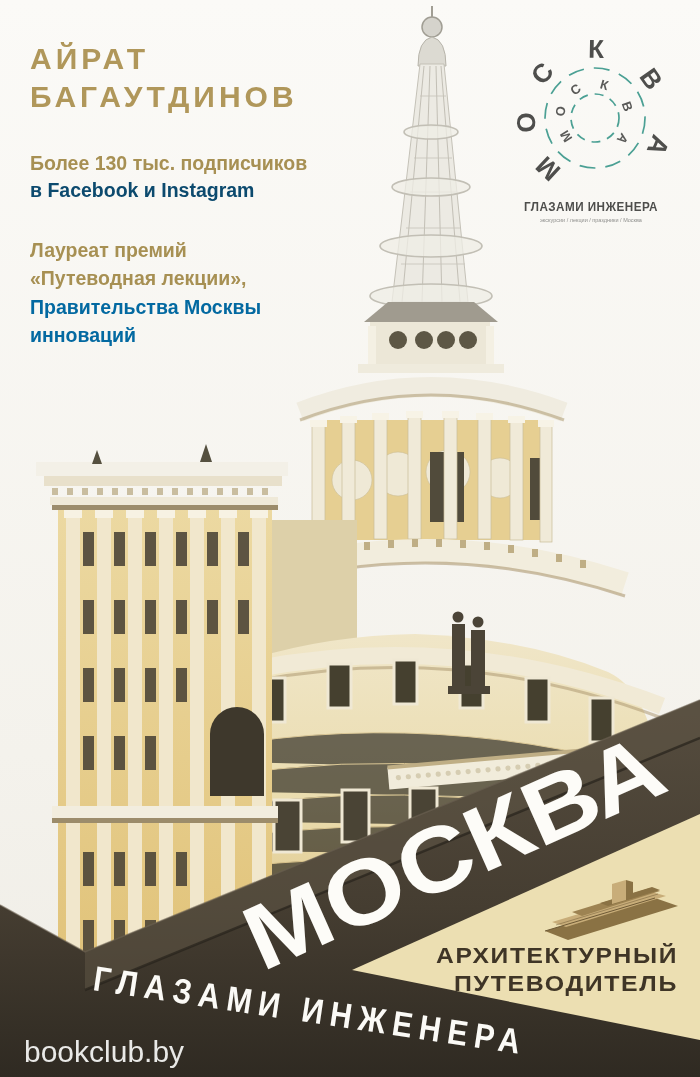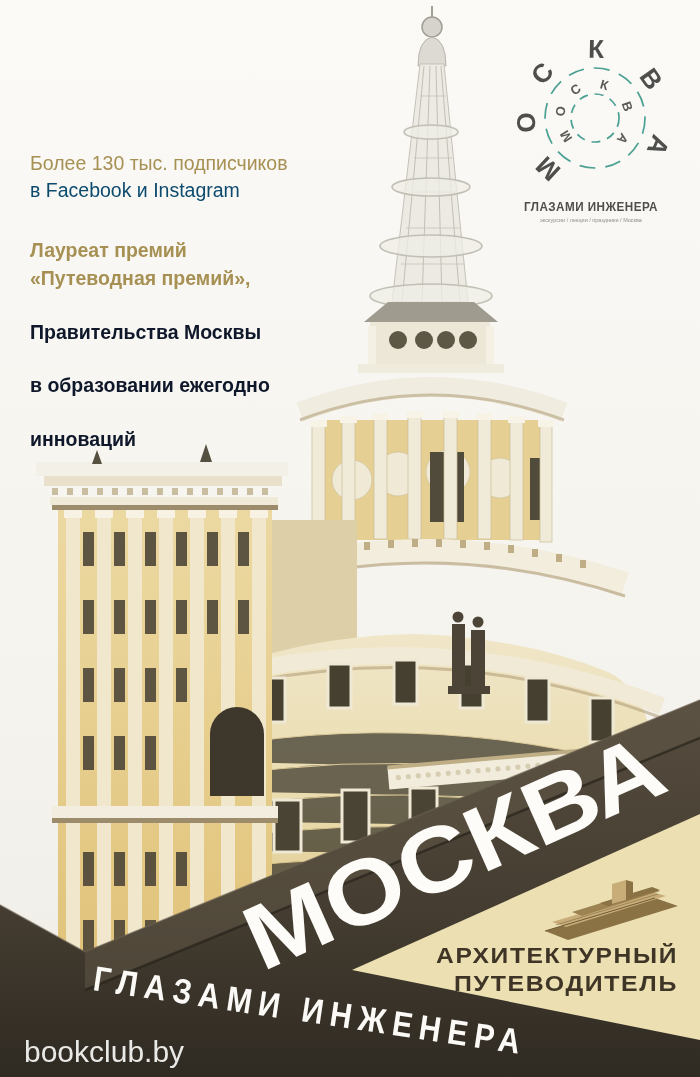--- a/index.html
+++ b/index.html
@@ -6,26 +6,26 @@
   .cover{
     position:relative;width:700px;height:1077px;overflow:hidden;
     font-family:"Liberation Sans","DejaVu Sans",sans-serif;background:#f7f6f2;
   }
   .cover svg{position:absolute;left:0;top:0;}
   .txt{position:absolute;white-space:nowrap;}
   .author{
     left:30px;top:40px;font-size:30px;font-weight:bold;letter-spacing:4px;
     line-height:38px;color:#b0975a;
   }
-  .stats{left:30px;top:150px;font-size:19.5px;font-weight:400;line-height:27px;}
+  .stats{left:30px;top:150px;font-size:19.5px;font-weight:700;line-height:27px;}
   .stats .l1{color:#a79053;}
   .stats .l2{color:#0c4a6e;}
   .creds{left:30px;top:236px;font-size:19.5px;font-weight:700;line-height:28.4px;}
   .creds .gold{color:#a79053;}
-  .creds .dark{color:#0f172a;margin-top:25px;}
+  .creds .dark{color:#0369a1;}
   .logo-box{position:absolute;left:515px;top:30px;width:165px;height:200px;}
   .logo-box svg{position:static;}
 </style>
 </head>
 <body>
 
 <div class="cover">
 
   <svg width="700" height="1077" viewBox="0 0 700 1077">
     <defs>
@@ -366,31 +366,34 @@
       <line x1="545" y1="931" x2="655" y2="898" stroke="#6e5a36" stroke-width="1"></line>
       <line x1="556" y1="925" x2="658" y2="894" stroke="#6e5a36" stroke-width="0.7" opacity="0.7"></line>
     </g>
 
     <text x="678" y="963" text-anchor="end" font-family="Liberation Sans, DejaVu Sans, sans-serif" font-size="22.5" font-weight="bold" fill="#3f3526" letter-spacing="1.5" textLength="242" lengthAdjust="spacingAndGlyphs">АРХИТЕКТУРНЫЙ</text>
     <text x="678" y="991" text-anchor="end" font-family="Liberation Sans, DejaVu Sans, sans-serif" font-size="22.5" font-weight="bold" fill="#3f3526" letter-spacing="1.5" textLength="224" lengthAdjust="spacingAndGlyphs">ПУТЕВОДИТЕЛЬ</text>
 
     <text x="24" y="1062" font-family="Liberation Sans, DejaVu Sans, sans-serif" font-size="30" fill="#e9e9e7">bookclub.by</text>
   </svg>
 
+  <div class="txt author">
+    <div>АЙРАТ</div>
+    <div>БАГАУТДИНОВ</div>
+  </div>
 
   <div class="txt stats">
     <div class="l1">Более 130 тыс. подписчиков</div>
     <div class="l2">в Facebook и Instagram</div>
   </div>
 
   <div class="txt creds">
     <div class="gold">Лауреат премий</div>
-    <div class="gold">«Путеводная премий»,</div>
+    <div class="gold">«Путеводная лекции»,</div>
     <div class="dark">Правительства Москвы</div>
-    <div class="dark">в образовании ежегодно</div>
     <div class="dark">инноваций</div>
   </div>
 
   <div class="logo-box">
     <svg width="165" height="200" viewBox="0 0 165 200">
       <g fill="none" stroke="#4ba094" stroke-width="1.7">
         <circle cx="80" cy="88" r="50" stroke-dasharray="16 10"></circle>
         <circle cx="80" cy="88" r="24" stroke-dasharray="9 7"></circle>
       </g>
       <g font-family="Liberation Sans, DejaVu Sans, sans-serif" font-weight="bold" fill="#4e4e4c" text-anchor="middle">

